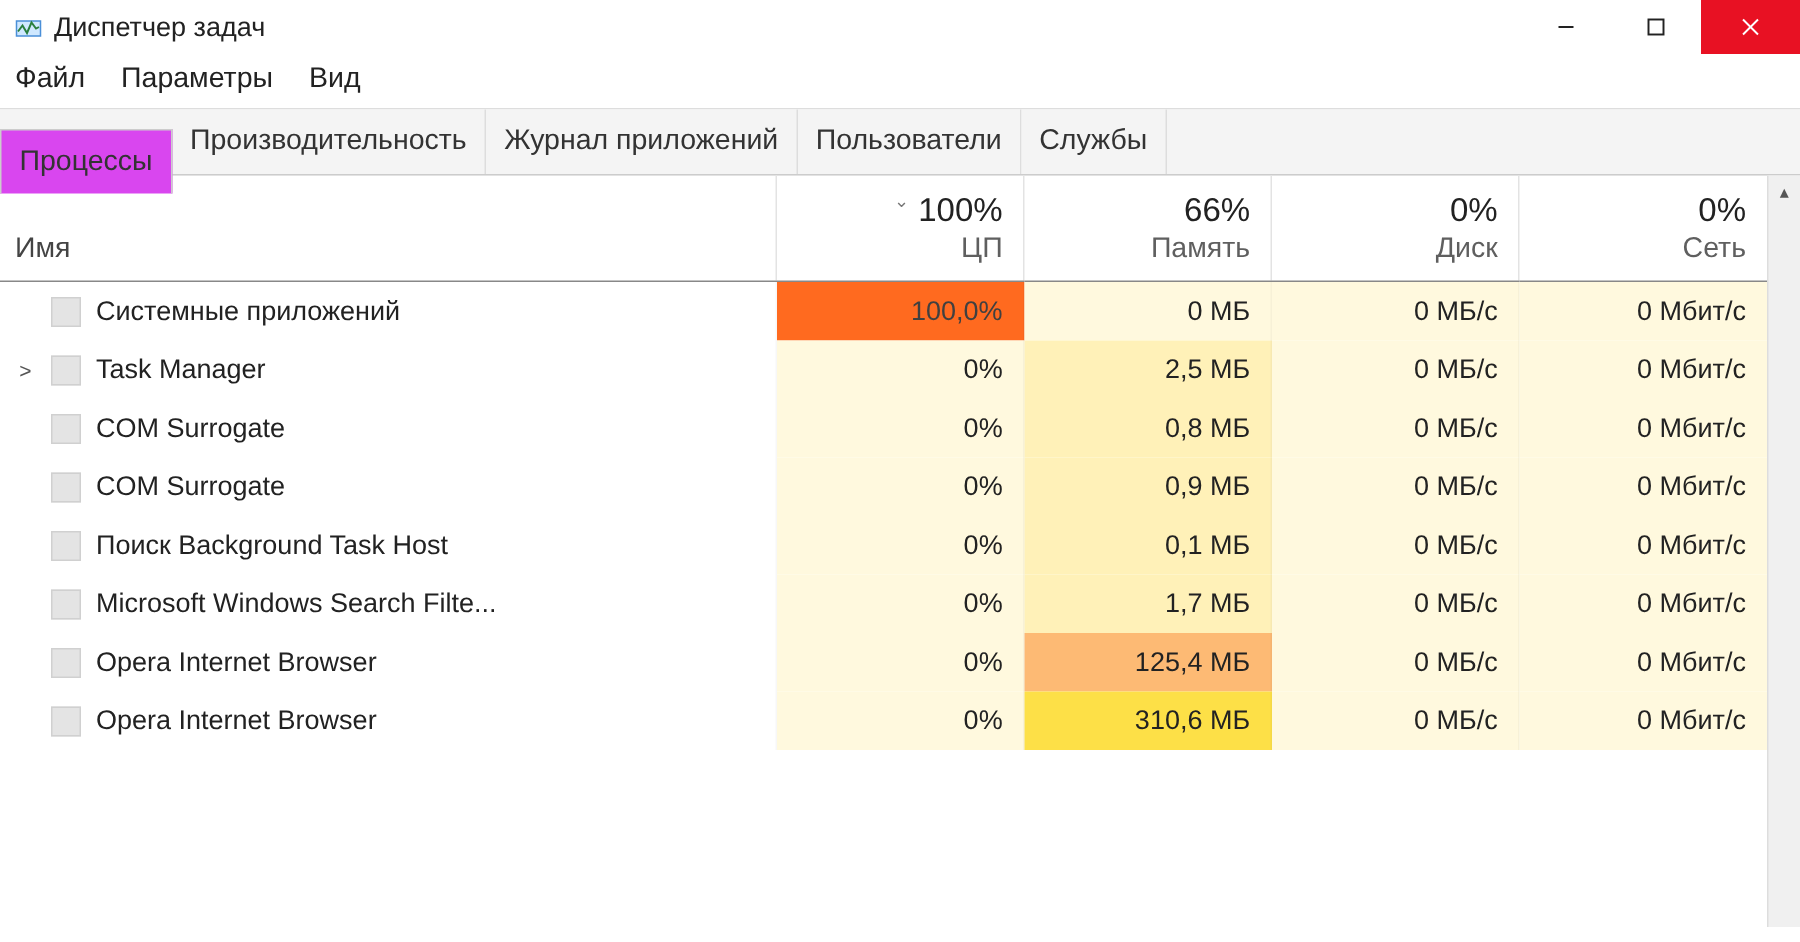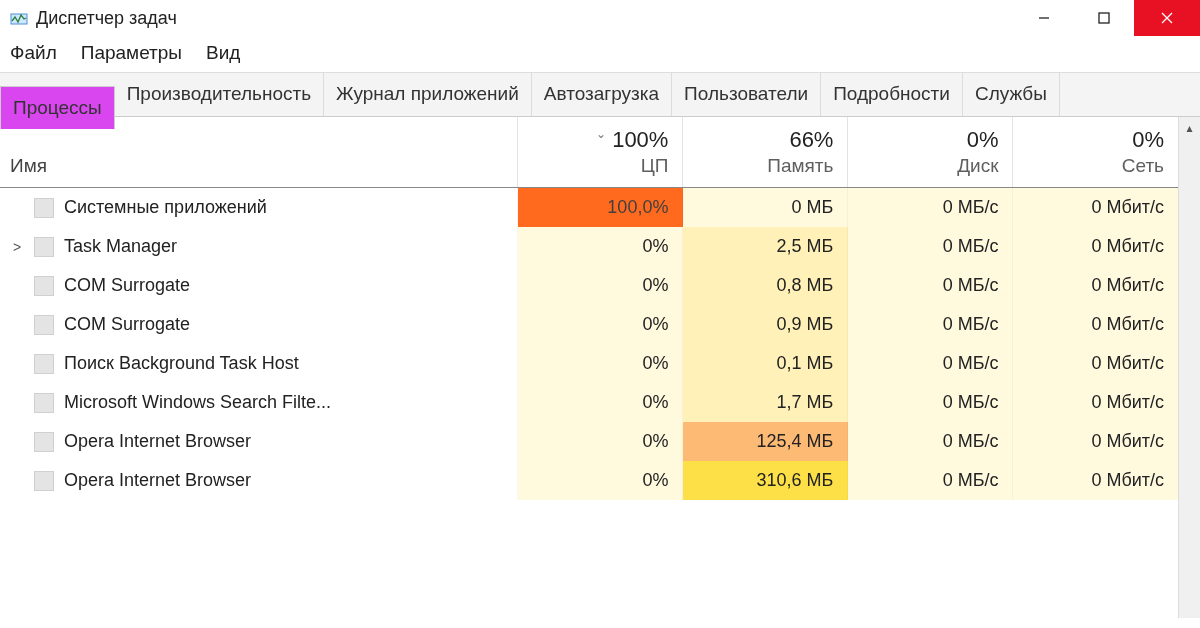--- a/index.html
+++ b/index.html
@@ -192,23 +192,21 @@
 <div class="menubar">
   <span>Файл</span>
   <span>Параметры</span>
   <span>Вид</span>
 </div>
 
 <div class="tabs" id="tabs">
     <div class="tab active">Процессы</div>
     <div class="tab">Производительность</div>
     <div class="tab">Журнал приложений</div>
-    <div class="tab">Автозагрузка</div>
     <div class="tab">Пользователи</div>
-    <div class="tab">Подробности</div>
     <div class="tab">Службы</div>
   </div>
 
 <div class="content">
   <div class="table-wrap">
     <table>
       <thead>
         <tr>
           <th class="name-col">
             <span>Имя</span>

